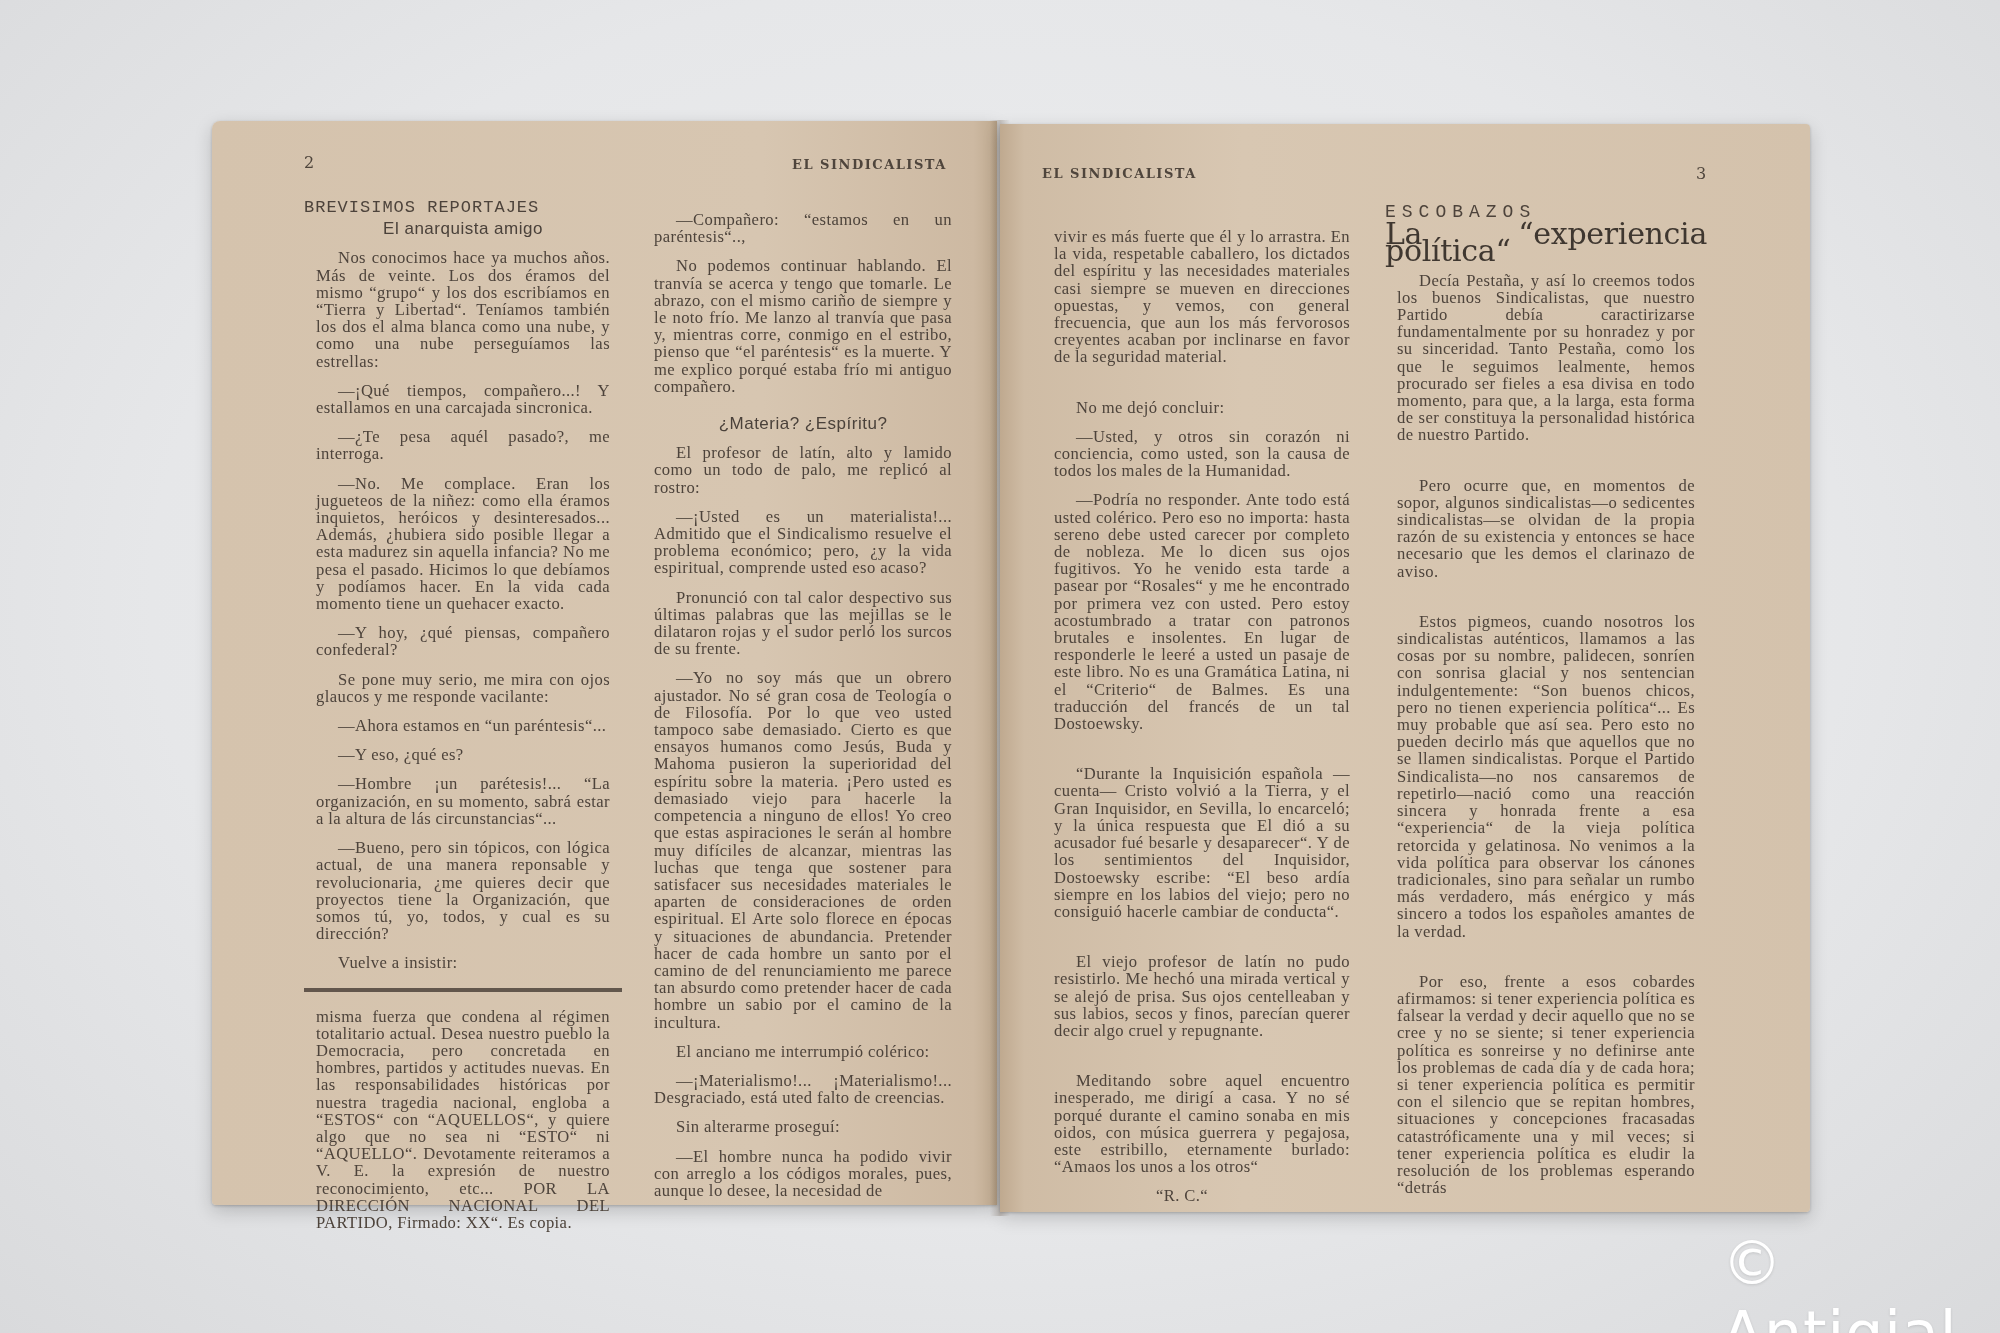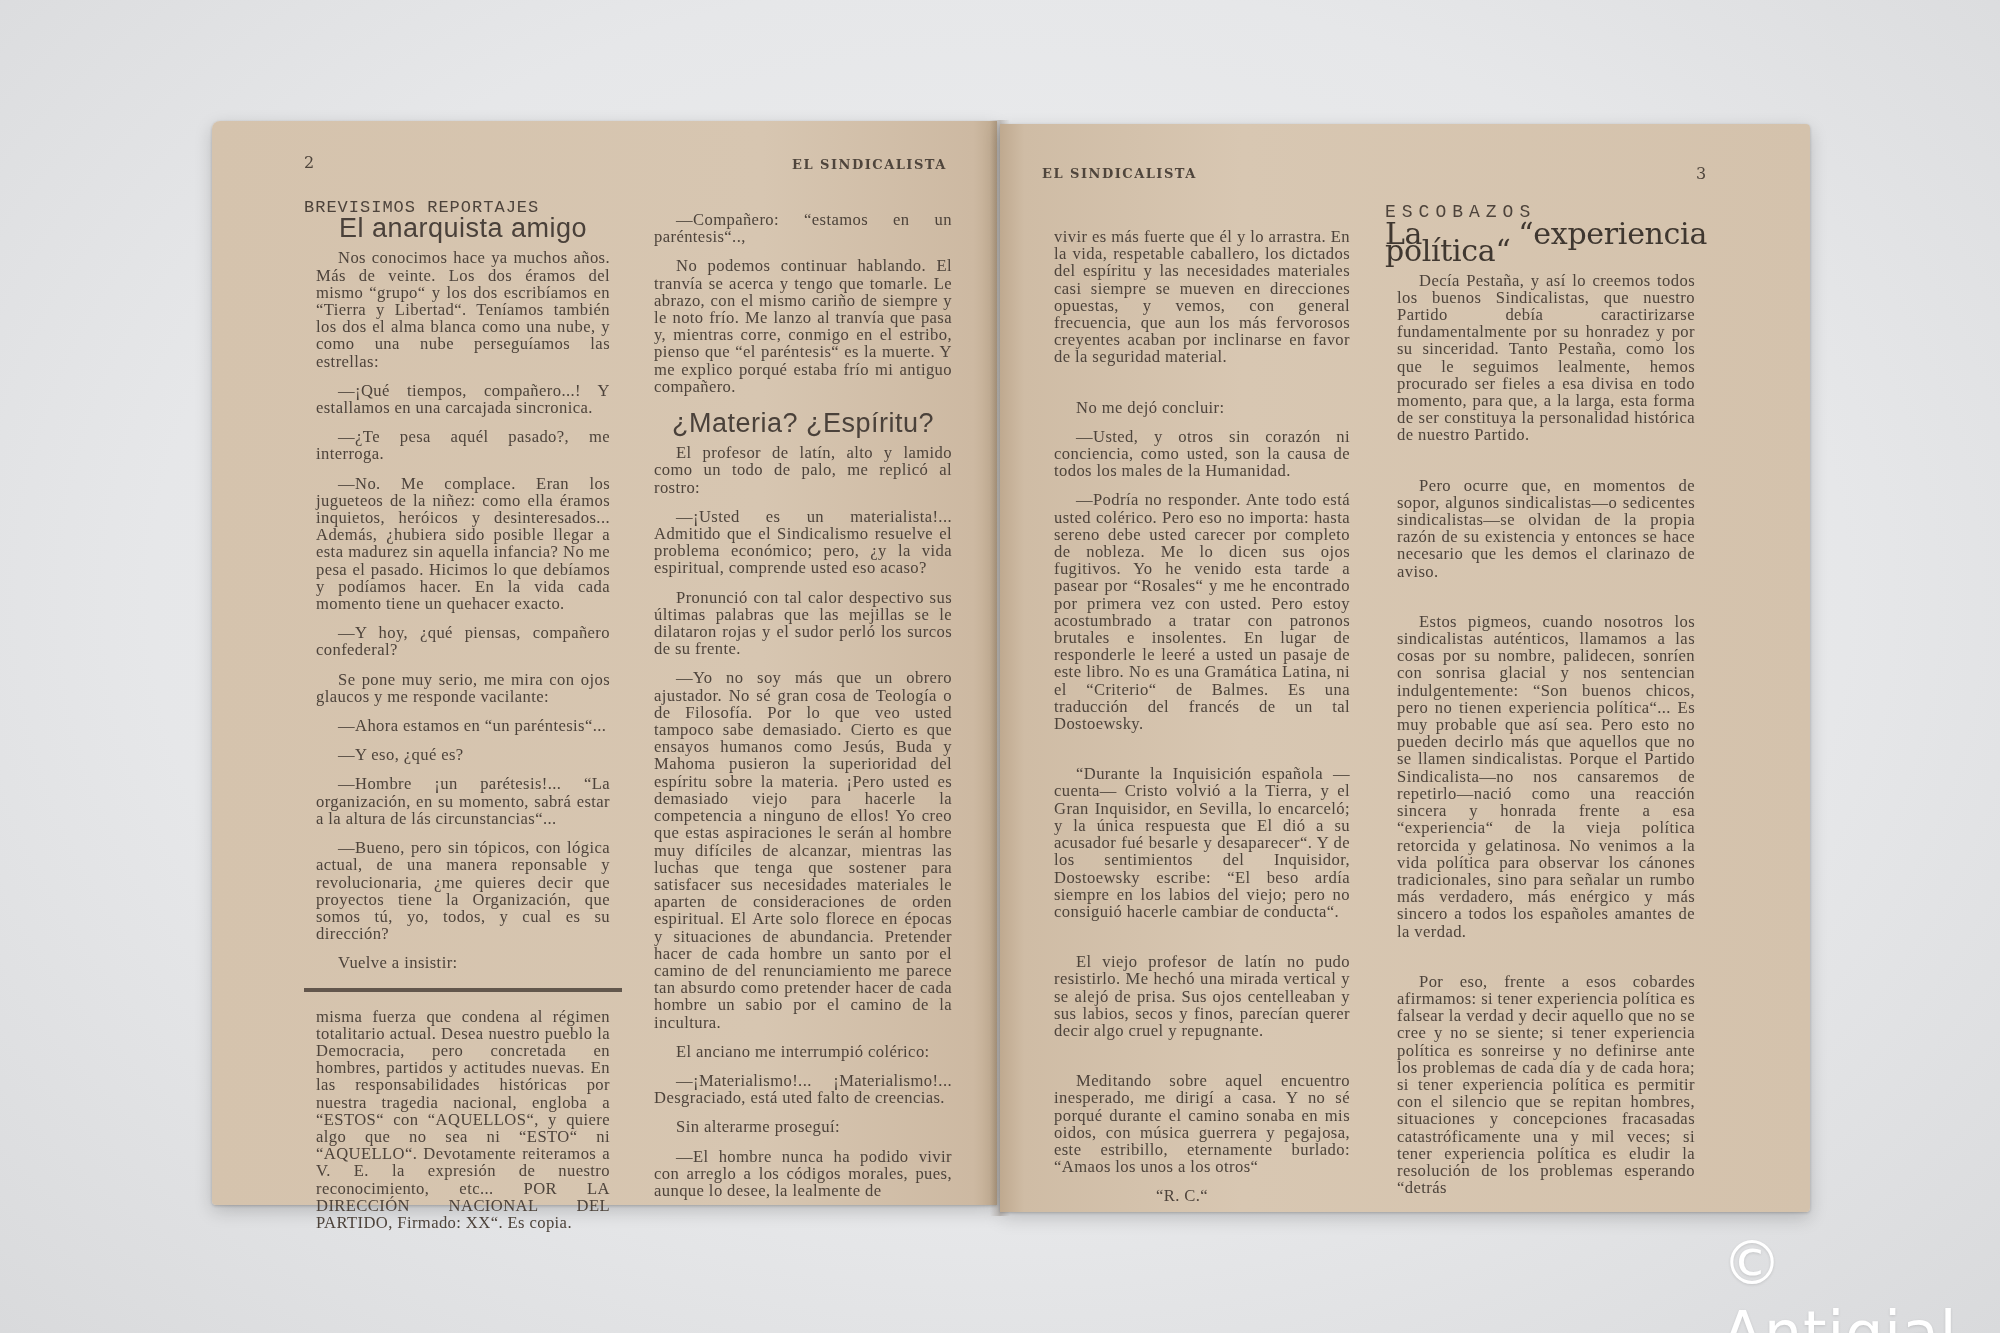--- a/index.html
+++ b/index.html
@@ -40,21 +40,21 @@
     text-align:justify; letter-spacing:0.4px;
   }
   .col p { margin:12px; text-indent:22px; }
   .col p.noind { text-indent:0; }
   .section-label {
     font-family:Liberation Mono, monospace; font-size:17px; letter-spacing:1px;
     color:#4d433b; margin:0 0 4px 0;
   }
   .section-label.spaced { letter-spacing:6px; font-size:18px; }
   .headline-sans {
-    font-family:"Liberation Sans", sans-serif; font-size:27px; color:#4a413a;
+    font-family:"Liberation Sans", sans-serif; font-size:17px; color:#4a413a;
     text-align:center; margin:4px 0 10px 0; letter-spacing:0.5px;
   }
   .headline-serif {
     font-family:"DejaVu Serif", serif; font-size:30px; color:#3f3730;
     margin:2px 0 12px 0; letter-spacing:-0.3px;
   }
   .rule { height:4px; background:#4d433b; margin:16px 0 16px 0; opacity:0.85; }
   .sig { text-align:center; padding-right:40px; margin-top:12px; }
   .gap { height:9px; }
   .watermark {
@@ -94,21 +94,21 @@
       <p>—Compañero: “estamos en un paréntesis“..,</p>
       <p>No podemos continuar hablando. El tranvía se acerca y tengo que tomarle. Le abrazo, con el mismo cariño de siempre y le noto frío. Me lanzo al tranvía que pasa y, mientras corre, conmigo en el estribo, pienso que “el paréntesis“ es la muerte. Y me explico porqué estaba frío mi antiguo compañero.</p>
       <div class="headline-sans" style="margin-top:20px;text-align:center;">¿Materia? ¿Espíritu?</div>
       <p>El profesor de latín, alto y lamido como un todo de palo, me replicó al rostro:</p>
       <p>—¡Usted es un materialista!... Admitido que el Sindicalismo resuelve el problema económico; pero, ¿y la vida espiritual, comprende usted eso acaso?</p>
       <p>Pronunció con tal calor despectivo sus últimas palabras que las mejillas se le dilataron rojas y el sudor perló los surcos de su frente.</p>
       <p>—Yo no soy más que un obrero ajustador. No sé gran cosa de Teología o de Filosofía. Por lo que veo usted tampoco sabe demasiado. Cierto es que ensayos humanos como Jesús, Buda y Mahoma pusieron la superioridad del espíritu sobre la materia. ¡Pero usted es demasiado viejo para hacerle la competencia a ninguno de ellos! Yo creo que estas aspiraciones le serán al hombre muy difíciles de alcanzar, mientras las luchas que tenga que sostener para satisfacer sus necesidades materiales le aparten de consideraciones de orden espiritual. El Arte solo florece en épocas y situaciones de abundancia. Pretender hacer de cada hombre un santo por el camino de del renunciamiento me parece tan absurdo como pretender hacer de cada hombre un sabio por el camino de la incultura.</p>
       <p>El anciano me interrumpió colérico:</p>
       <p>—¡Materialismo!... ¡Materialismo!... Desgraciado, está uted falto de creencias.</p>
       <p>Sin alterarme proseguí:</p>
-      <p>—El hombre nunca ha podido vivir con arreglo a los códigos morales, pues, aunque lo desee, la lealmente de</p>
+      <p>—El hombre nunca ha podido vivir con arreglo a los códigos morales, pues, aunque lo desee, la necesidad de</p>
     </div>
   </div>
 
   <div class="gutter"></div>
 
   <div class="page right">
     <div class="runhead" style="left:42px; top:42px;">EL SINDICALISTA</div>
     <div class="pagenum" style="left:696px; top:40px;">3</div>
 
     <div class="col" style="left:42px; top:92px; width:320px;">

